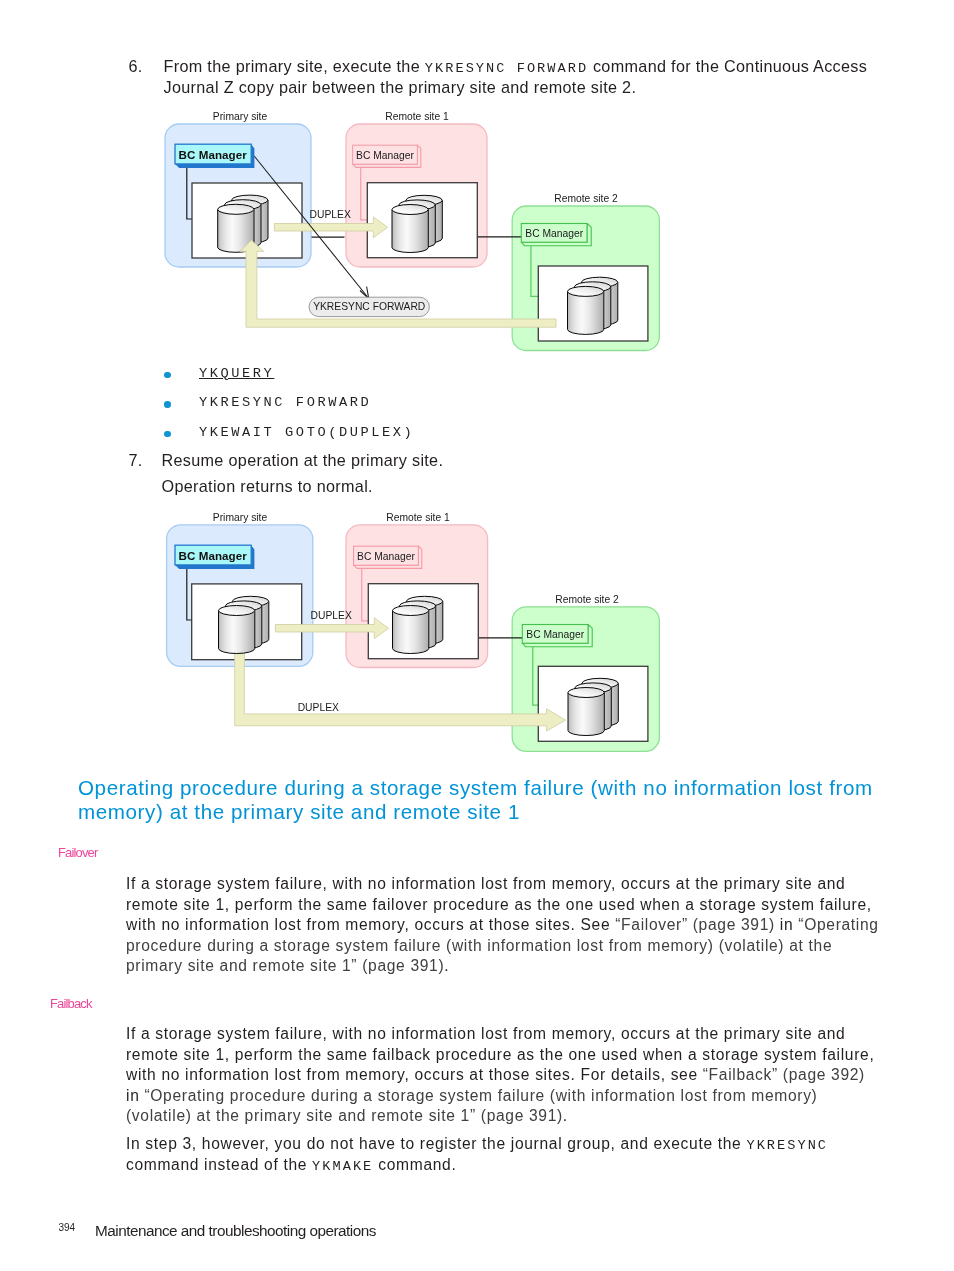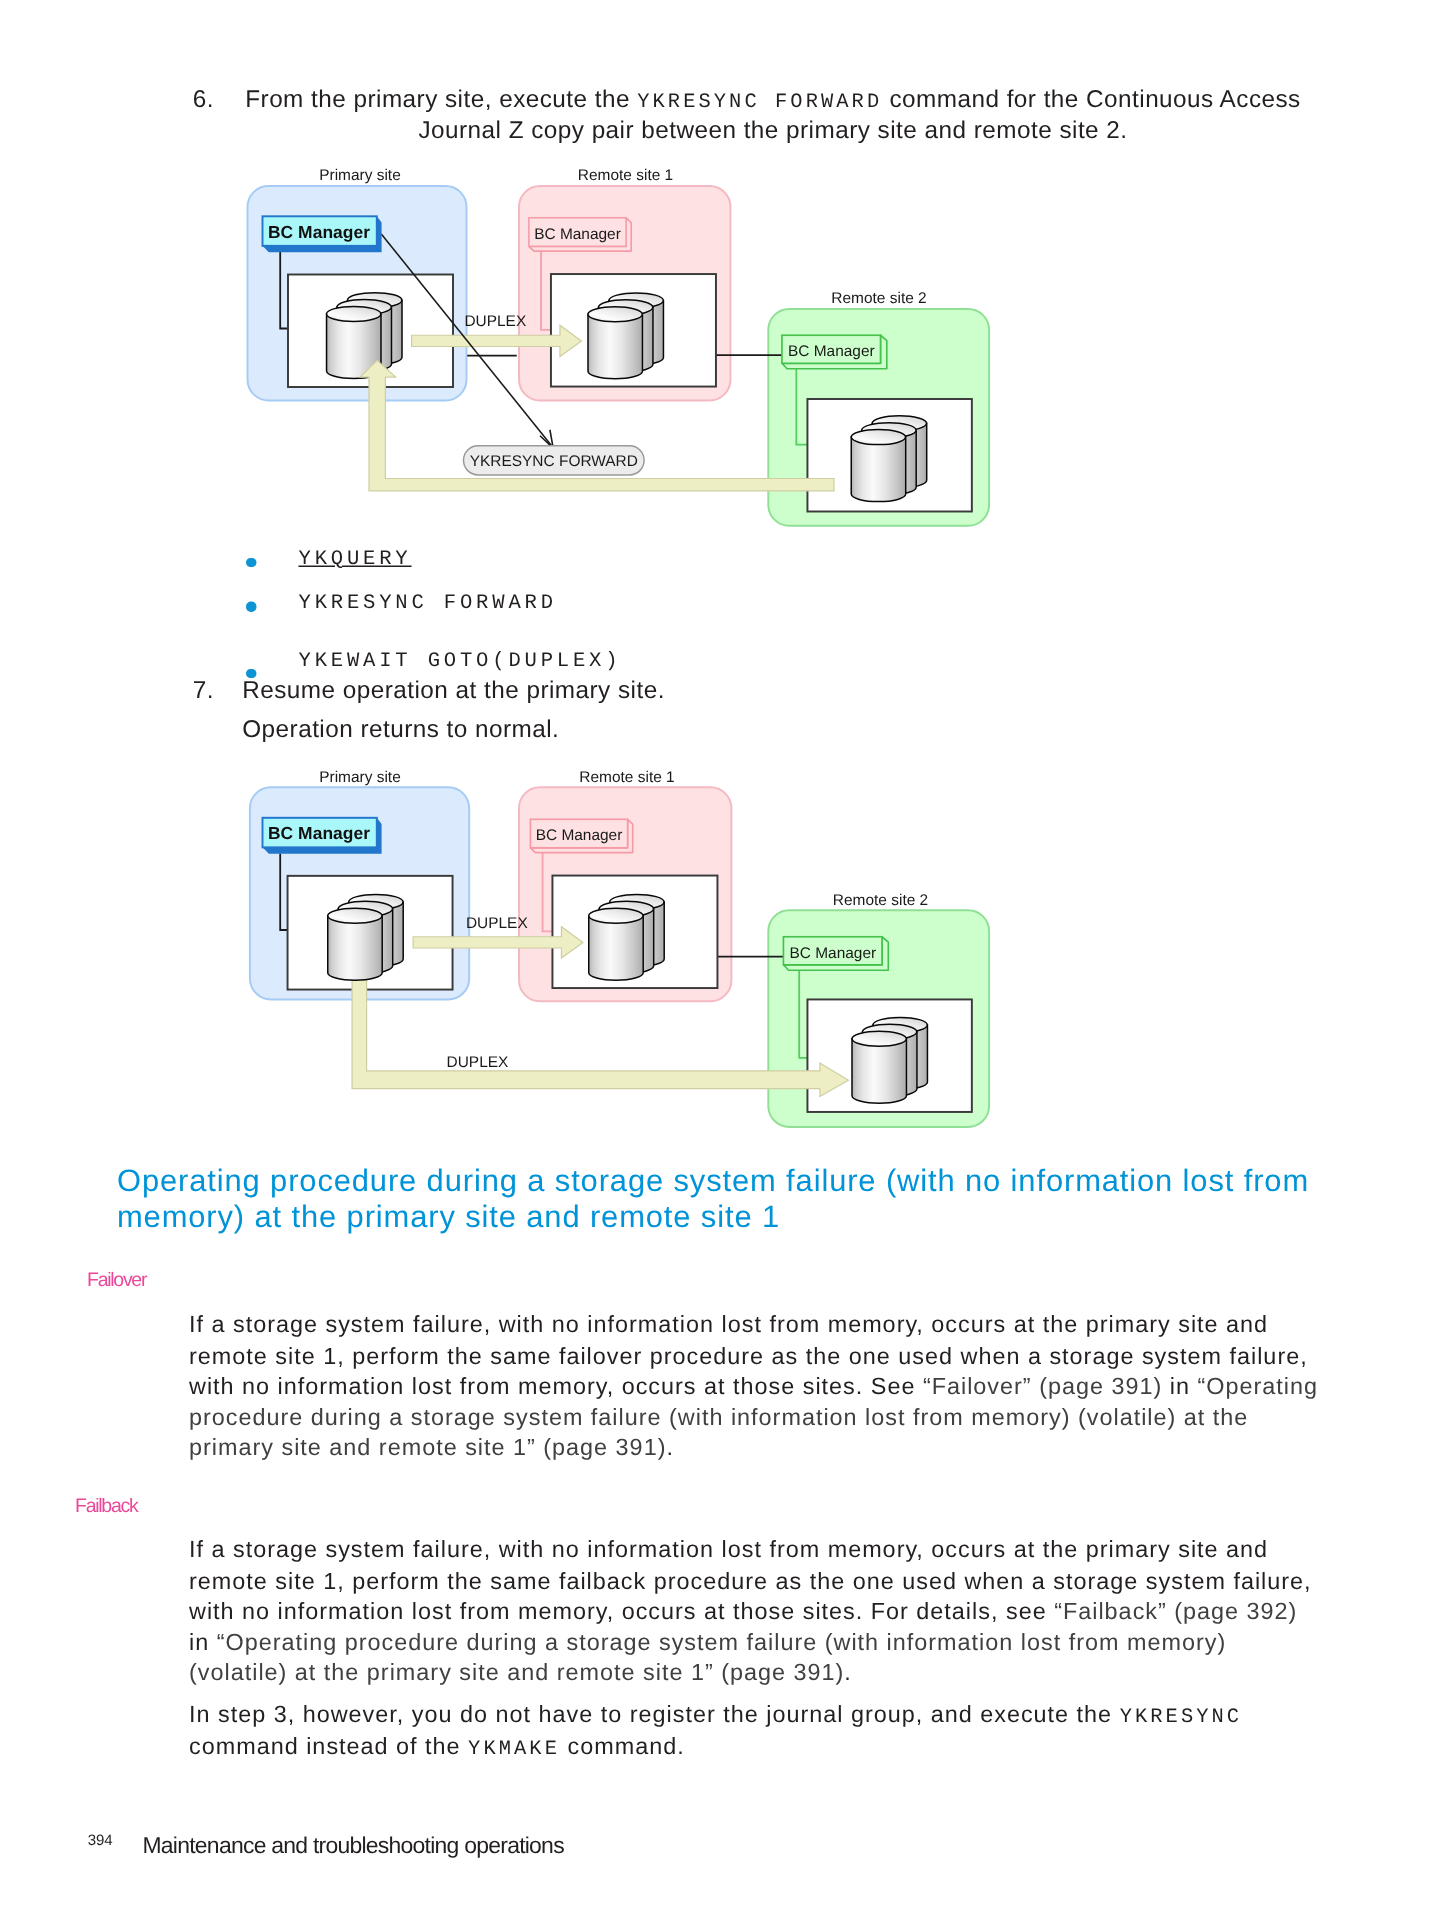--- a/index.html
+++ b/index.html
@@ -6,21 +6,21 @@
   html,body{margin:0;padding:0;}
   body{width:954px;height:1271px;background:#ffffff;
        font-family:"Liberation Sans",sans-serif;color:#231f20;
        position:relative;overflow:hidden;}
   .page{position:absolute;left:0;top:0;width:954px;height:1271px;}
 
   .abs{position:absolute;white-space:nowrap;}
 
   
   .step-num{font-size:16.2px;line-height:21px;color:#231f20;letter-spacing:0.32px;}
-  .ln{font-size:16.2px;line-height:21.9px;color:#231f20;letter-spacing:0.32px;text-align:center;}
+  .ln{font-size:16.2px;line-height:21.9px;color:#231f20;letter-spacing:0.32px;}
   .mono{font-family:"Liberation Mono","DejaVu Sans Mono",monospace;font-size:13.6px;letter-spacing:2.05px;display:inline-block;line-height:0;vertical-align:baseline;}
 
   
   .bullet-dot i{display:block;width:6.6px;height:6.6px;border-radius:50%;background:#0d94d2;}
   .bullet-text{font-family:"Liberation Mono","DejaVu Sans Mono",monospace;font-size:13.7px;
                letter-spacing:2.55px;line-height:20px;color:#231f20;}
 
   
   .h1{color:#0093d7;font-size:20.6px;line-height:24.6px;font-weight:400;letter-spacing:0.59px;}
   .h2{color:#ec4899;font-size:13px;line-height:20px;font-weight:400;letter-spacing:-0.85px;}
@@ -138,21 +138,21 @@
           <i></i>
         </span>
         <span class="bullet-text">YKQUERY</span>
       </div>
       <div style="display: flex; align-items: flex-start; height: 29.6px;">
         <span class="bullet-dot" style="width:35px;flex:0 0 35px;padding-top:8px;">
           <i></i>
         </span>
         <span class="bullet-text">YKRESYNC FORWARD</span>
       </div>
-      <div style="display: flex; align-items: flex-end; height: 29.6px;">
+      <div style="display: flex; align-items: flex-start; height: 29.6px;">
         <span class="bullet-dot" style="width:35px;flex:0 0 35px;padding-top:8px;">
           <i></i>
         </span>
         <span class="bullet-text">YKEWAIT GOTO(DUPLEX)</span>
       </div>
     </div>
 
   <div class="abs step-num" style="left:128.5px;top:450.3px;">7.</div>
   <div class="abs" id="step7body" style="left:161.5px;top:450.3px;">
       <div class="ln"><span>Resume operation at the primary site.</span></div>

